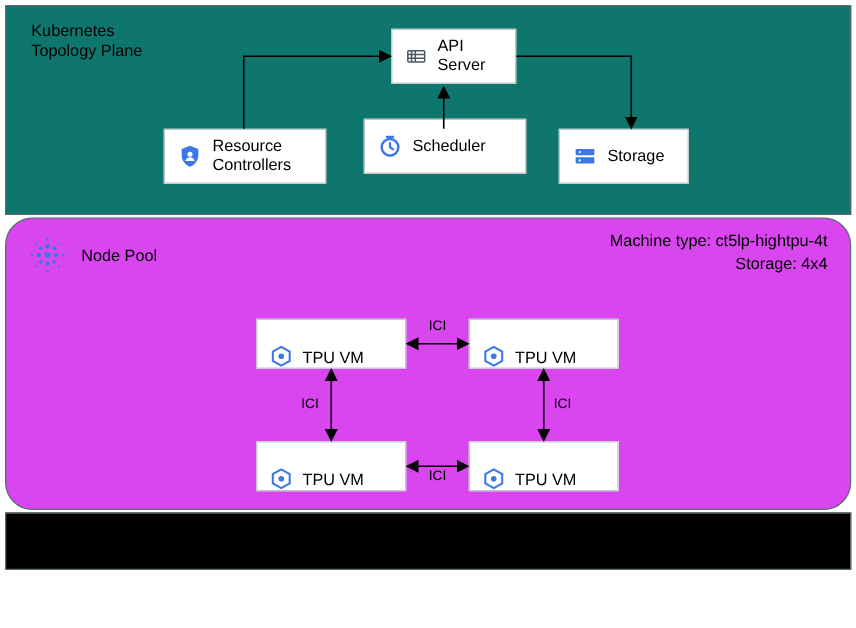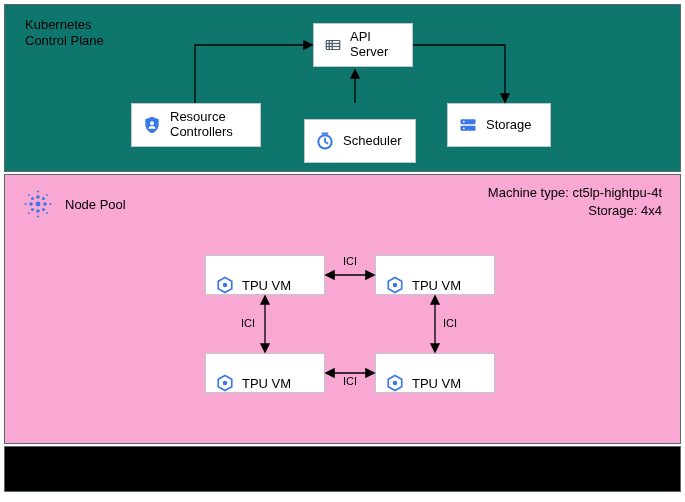--- a/index.html
+++ b/index.html
@@ -15,22 +15,23 @@
   .panel {
     position: relative;
     border: 1px solid #5a6870;
     margin-bottom: 2px;
   }
   .panel-cp {
     background: #0f766e;
     height: 168px;
   }
   .panel-np {
-    background: #f9a8d4;
-    height: 270px;
+    background: #d946ef;
+    height: 234px;
+    border-radius: 22px;
   }
   .panel-black {
     background: #000;
     height: 46px;
   }
   .title {
     position: absolute;
     left: 20px;
     top: 12px;
     line-height: 1.25;
@@ -56,21 +57,21 @@
     padding: 0 10px;
     gap: 8px;
     height: 44px;
   }
   .box .label { line-height: 1.15; }
   .icon { flex: none; }
 
   
   .box-api { left: 308px; top: 18px; width: 100px; }
   .box-rc  { left: 126px; top: 98px; width: 130px; }
-  .box-sch { left: 286px; top: 114px; width: 112px; margin-left: 13px; }
+  .box-sch { left: 286px; top: 90px; width: 130px; }
   .box-sto { left: 442px; top: 98px; width: 104px; }
 
   
   .tpu { width: 120px; height: 40px; align-items: flex-end; }
   .tpu1 { left: 200px; top: 80px; }
   .tpu2 { left: 370px; top: 80px; }
   .tpu3 { left: 200px; top: 178px; }
   .tpu4 { left: 370px; top: 178px; }
 
   .np-dots {
@@ -85,21 +86,21 @@
     font-size: 11px;
     background: transparent;
   }
 </style>
 </head>
 <body>
 
 <div class="panel panel-cp">
   <div class="title">
     <span>Kubernetes</span><br>
-    <span>Control Plane</span>
+    <span>Topology Plane</span>
   </div>
 
   <div class="box box-api">
     <span class="icon">
       <svg width="18" height="18" viewBox="0 0 24 24" fill="none" stroke="#4c5a63" stroke-width="1.6">
         <rect x="3" y="6" width="18" height="12" rx="1"></rect>
         <line x1="7" y1="6" x2="7" y2="18"></line>
           <line x1="11" y1="6" x2="11" y2="18"></line>
         <line x1="3" y1="10" x2="21" y2="10"></line>
           <line x1="3" y1="14" x2="21" y2="14"></line>

